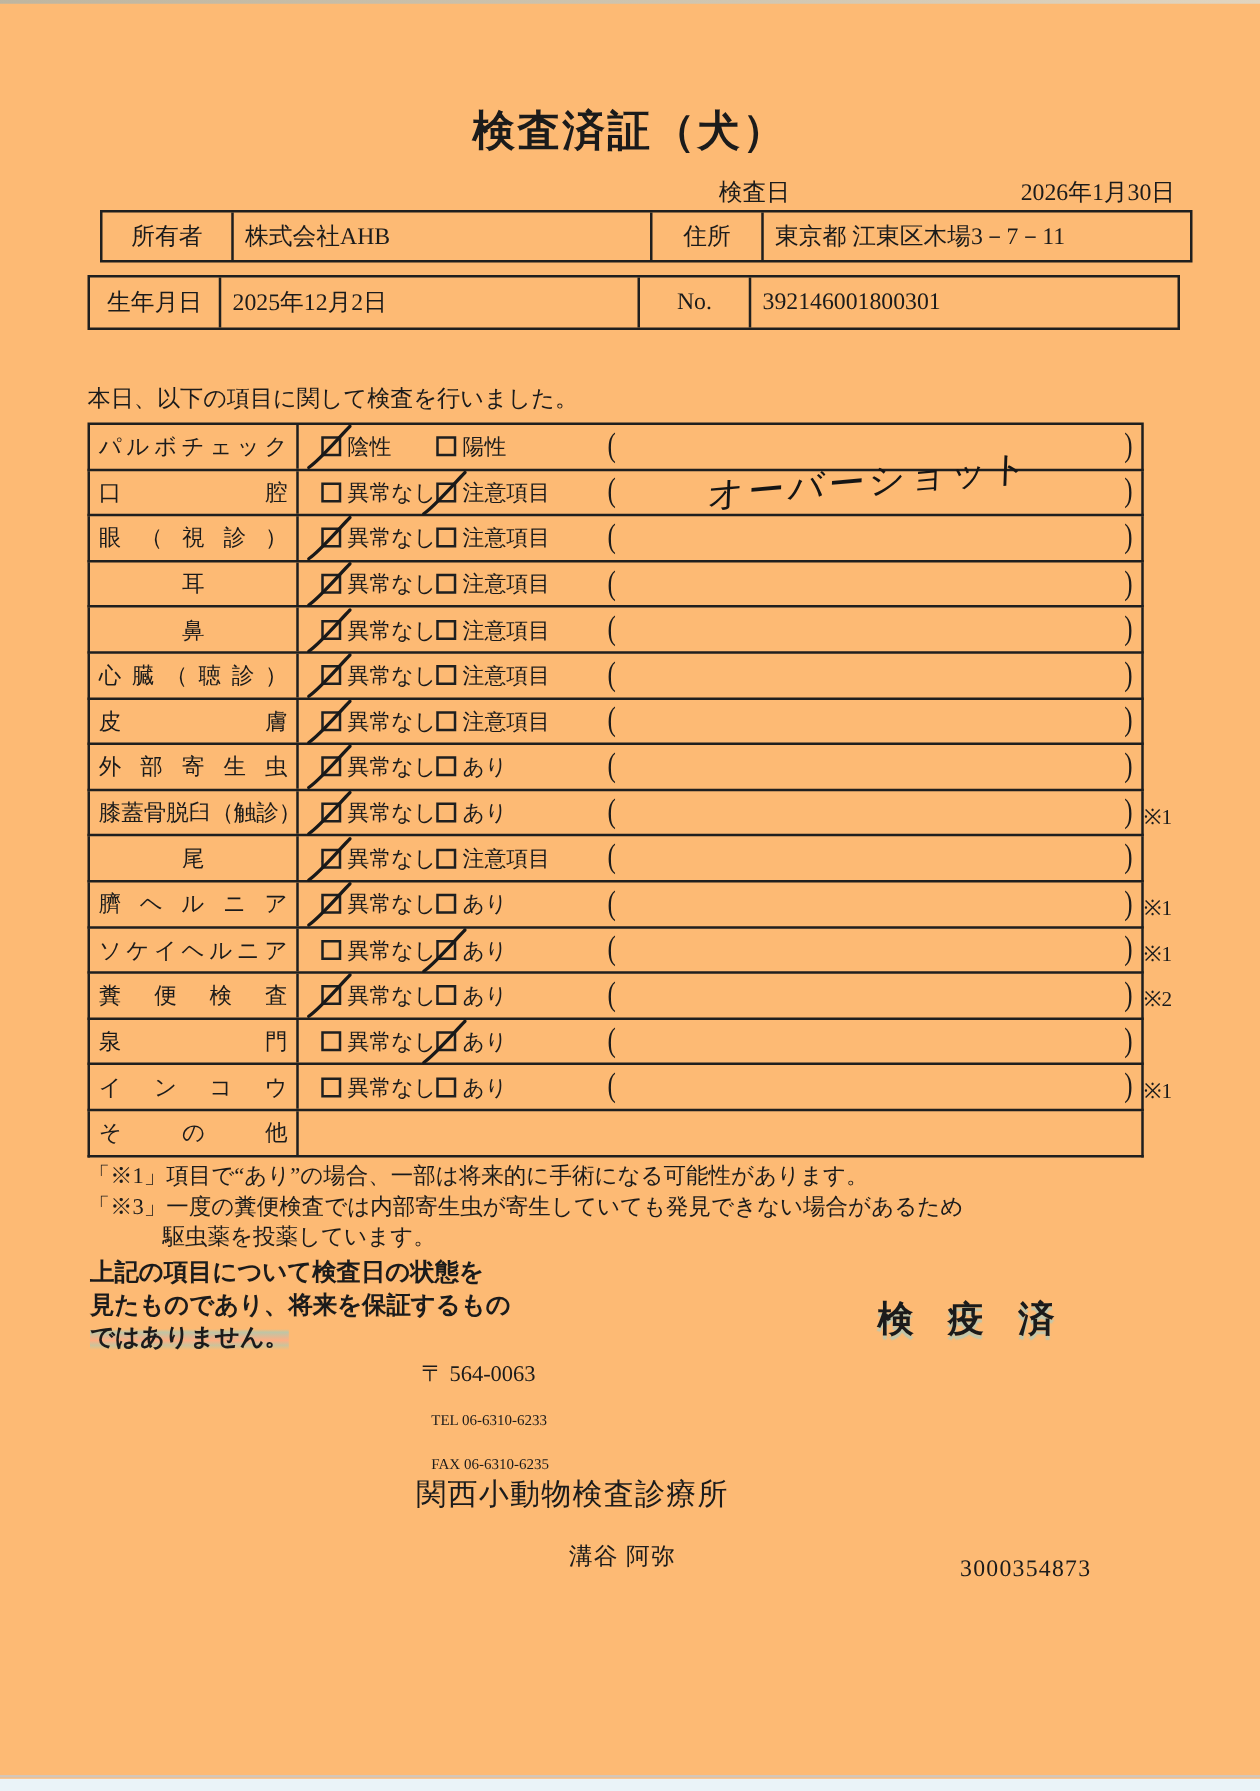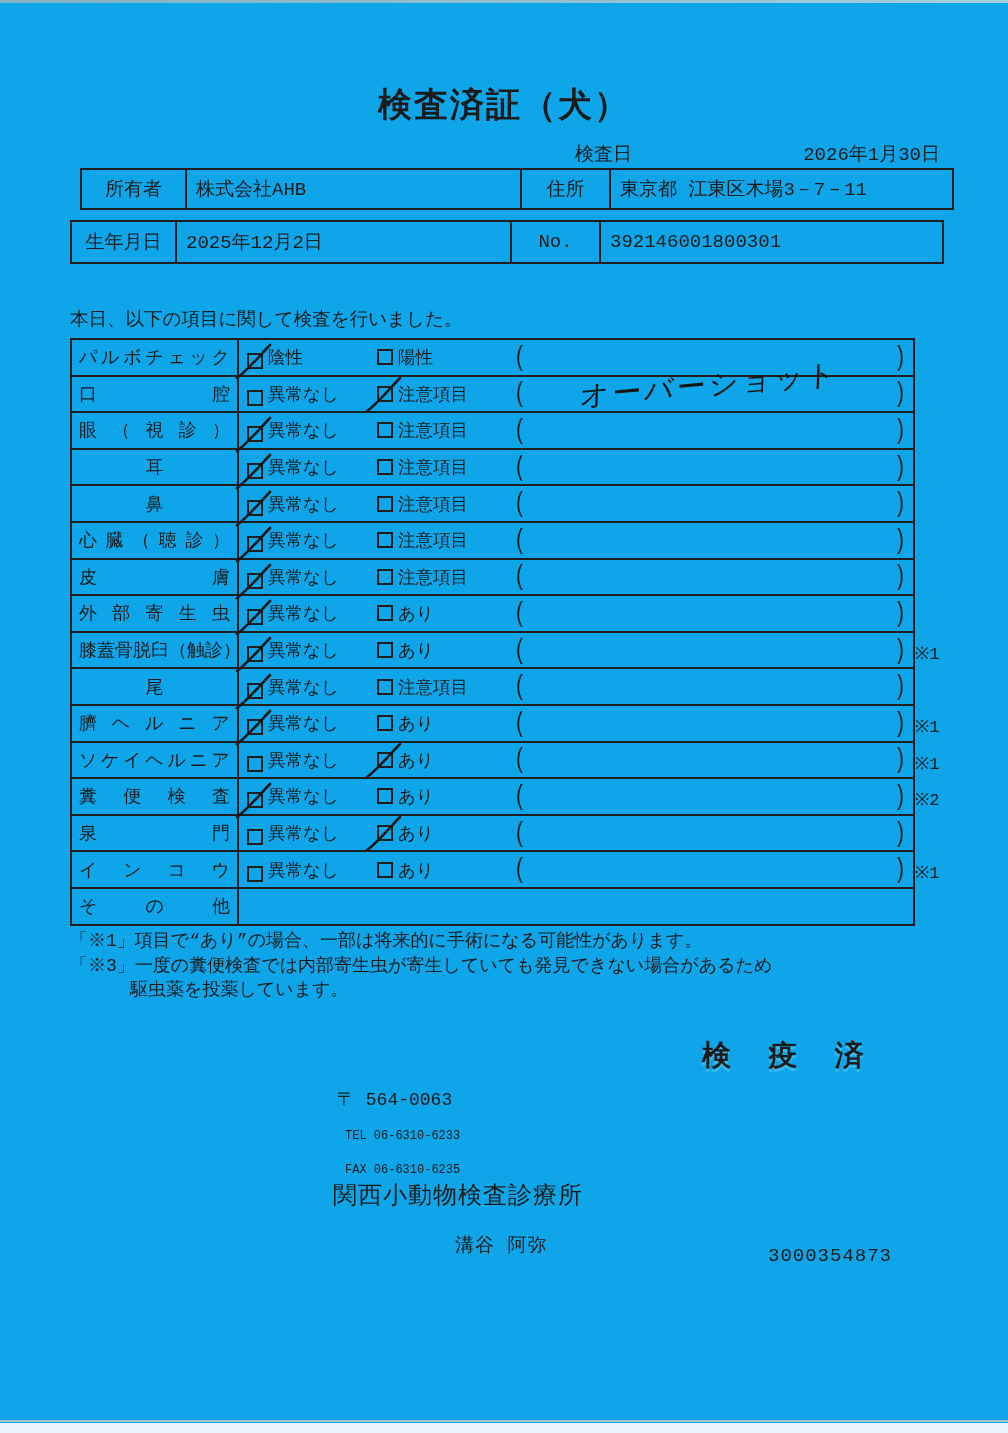--- a/index.html
+++ b/index.html
@@ -1,18 +1,18 @@
 <!DOCTYPE html>
 <html><head>
 <meta charset="utf-8">
 <style>
   html,body{margin:0;padding:0;background:#e9e9e9;}
   .page{
-    position:relative;width:1008px;height:1433px;background:#0ea5e9;
-    font-family:Liberation Mono, monospace;
+    position:relative;width:1008px;height:1433px;background:#fdba74;
+    font-family:Liberation Serif, serif;
     color:#1b1b1b;overflow:hidden;margin:0 auto;
   }
   .abs{position:absolute;}
   
   .edge-top{left:0;top:0;width:1008px;height:3px;
     background:linear-gradient(90deg,#aab4ae,#c2cbc6 60%,#d8ded9);opacity:.75;}
   .edge-bottom{left:0;top:1420px;width:1008px;height:2px;background:#c9c9c9;opacity:.8;}
   .edge-bottom-tint{left:0;top:1423px;width:1008px;height:10px;background:#eaf3f8;}
   
   .title{left:0;top:82px;width:1008px;text-align:center;font-size:34px;font-weight:600;letter-spacing:2px;}
@@ -35,21 +35,21 @@
   .intro{left:70px;top:306px;font-size:18.5px;}
   
   .checklist{left:70px;top:338px;width:845px;border-top:2px solid #1f1f1f;}
   .crow{position:relative;display:flex;height:36.6px;box-sizing:border-box;
     border-left:2px solid #1f1f1f;border-right:2px solid #1f1f1f;border-bottom:2px solid #1f1f1f;}
   .label-cell{width:167px;box-sizing:border-box;border-right:2px solid #1f1f1f;
     display:flex;align-items:center;justify-content:space-between;padding:0 7px;font-size:18px;}
   .label-cell .ch:only-child{margin:0 auto;}
   .opts{flex:1;display:flex;align-items:center;}
   .opt{display:flex;align-items:center;gap:5px;box-sizing:border-box;}
-  .opt1{width:138px;padding-left:8px;align-items:flex-end;}
+  .opt1{width:110px;padding-left:18px;}
   .opt2{width:130px;}
   .olabel{font-size:17.5px;}
   .box{position:relative;width:12px;height:12px;border:2px solid #1f1f1f;flex:0 0 auto;}
   .tick{position:absolute;left:-14px;top:-10px;width:37px;height:35px;overflow:visible;pointer-events:none;}
   .paren-cell{flex:1;display:flex;align-items:center;justify-content:space-between;padding:0 7px;}
   .paren{font-size:20px;transform:scaleY(1.35);font-weight:400;}
   .hand{font-size:29px;white-space:nowrap;letter-spacing:3px;transform:rotate(-5deg) skewX(-7deg) translateY(3px);
     transform-origin:left center;font-weight:400;color:#151515;}
   .note{position:absolute;right:-42px;top:8px;width:40px;font-size:17px;}
   
@@ -525,20 +525,25 @@
         </div>
       <div class="opts"></div>
       <span class="note"></span>
     </div>
     </div>
 
   <div class="abs fnote fnote1">「※1」項目で“あり”の場合、一部は将来的に手術になる可能性があります。</div>
   <div class="abs fnote fnote2a">「※3」一度の糞便検査では内部寄生虫が寄生していても発見できない場合があるため</div>
   <div class="abs fnote fnote2b">駆虫薬を投薬しています。</div>
 
+  <div class="abs disclaimer">
+    <div>上記の項目について検査日の状態を</div>
+    <div>見たものであり、将来を保証するもの</div>
+    <div class="hl" style="display:inline-block;">ではありません。</div>
+  </div>
 
   <div class="abs stamp">検 疫 済</div>
 
   <div class="abs postal-line">
     <span>〒 564-0063</span>
   </div>
   <div class="abs tel-line">
     <span>TEL 06-6310-6233</span>
     <span>FAX 06-6310-6235</span>
   </div>

